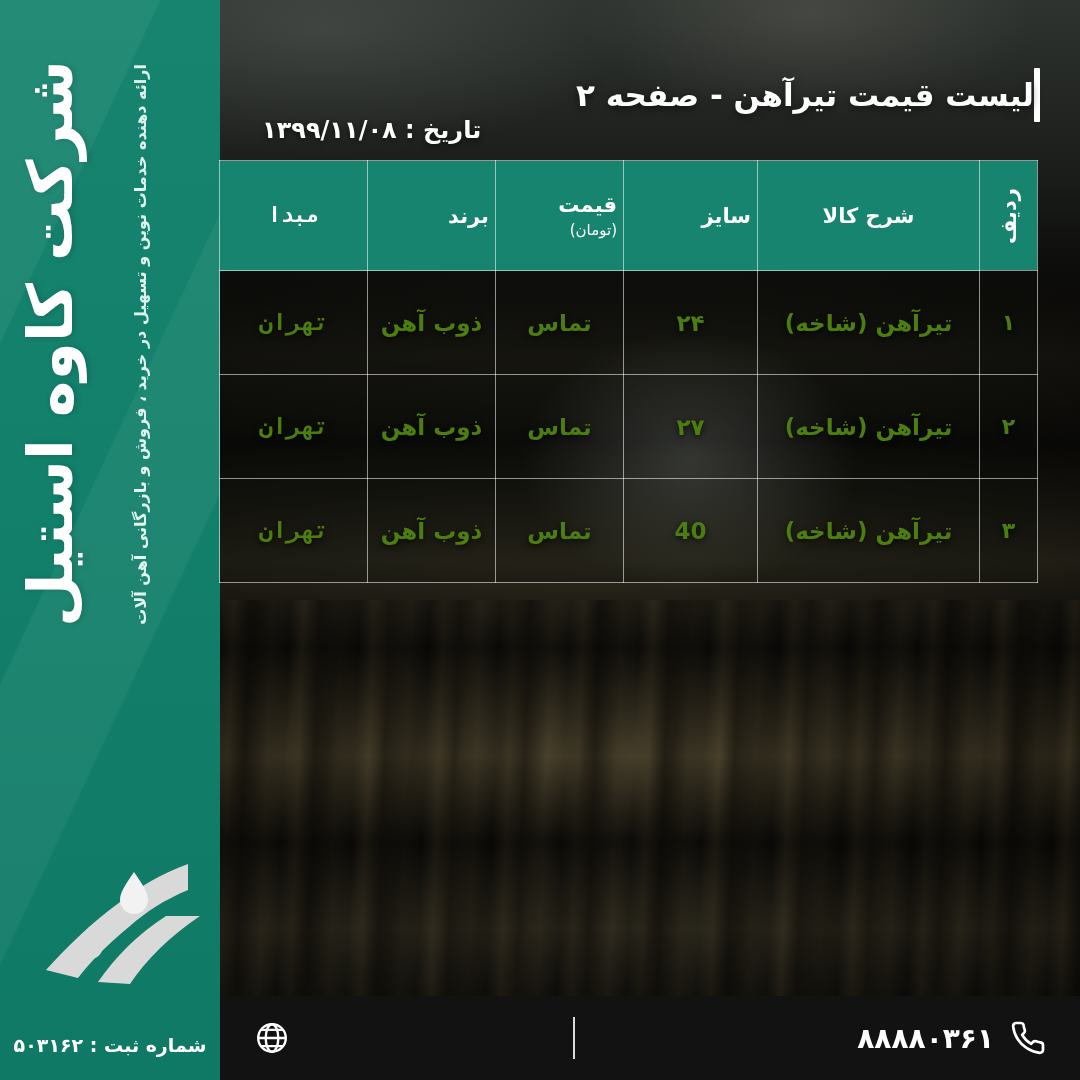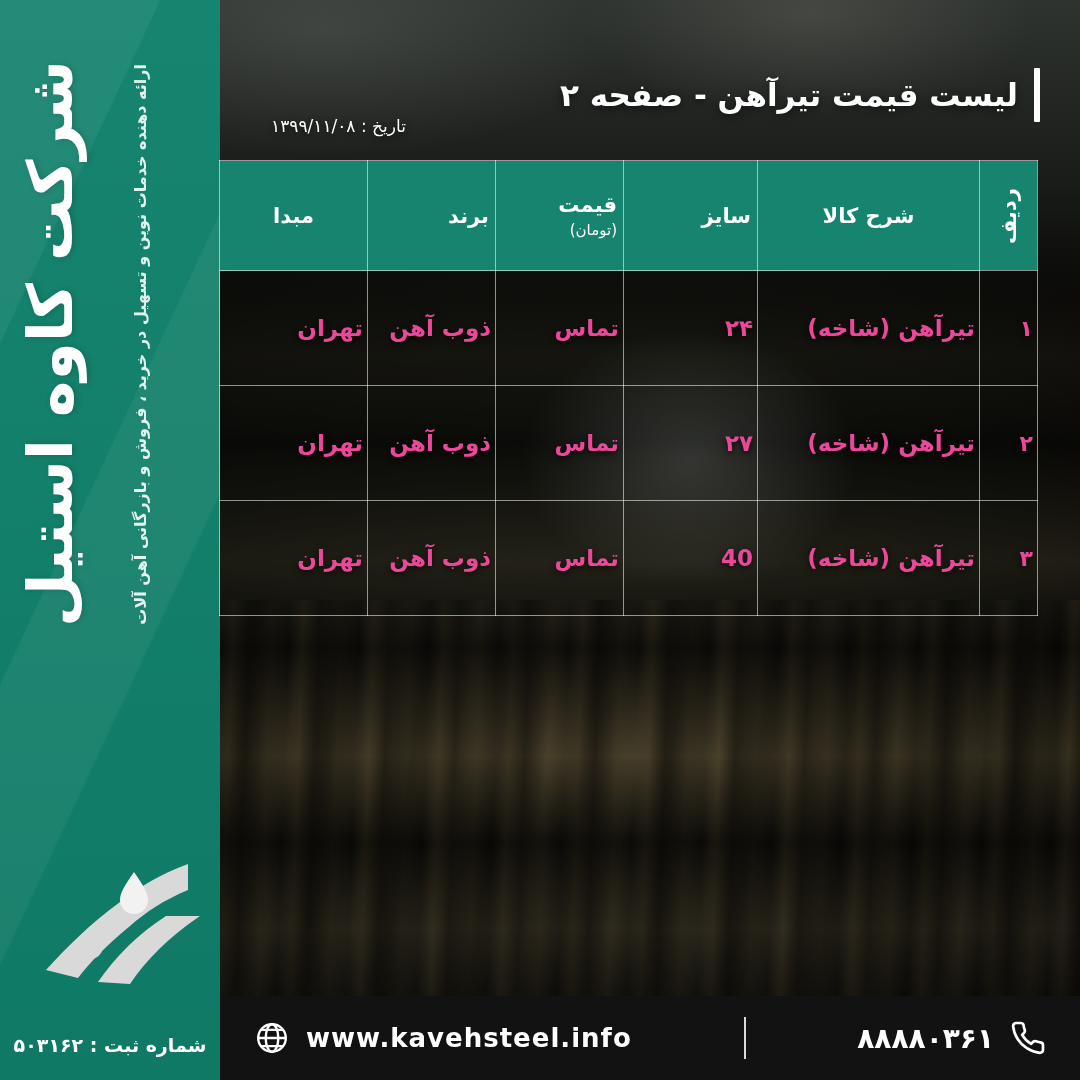--- a/index.html
+++ b/index.html
@@ -121,39 +121,39 @@
     color: #ffffff;
     font-size: 19px;
     font-weight: 600;
     direction: rtl;
   }
 
   
   .header {
     position: absolute;
     top: 68px; right: 40px;
-    display: flex; align-items: center; gap: 16px;
+    display: flex; align-items: center; gap: 0;
     direction: rtl;
   }
   .header-bar {
     width: 6px; height: 54px; background: #ffffff; border-radius: 1px;
   }
   .header-title {
     color: #ffffff;
     font-size: 31px;
     font-weight: bold;
     text-shadow: 0 2px 8px rgba(0,0,0,.55);
     white-space: nowrap;
   }
   .date-row {
     position: absolute;
-    top: 116px; left: 271px;
-    color: #ffffff;
-    font-size: 17px;
-    font-weight: 400;
+    top: 116px; left: 262px;
+    color: #ffffff;
+    font-size: 24px;
+    font-weight: 700;
     direction: rtl;
     text-shadow: 0 2px 6px rgba(0,0,0,.6);
   }
 
   
   .table-wrap {
     position: absolute;
     top: 160px; left: 262px;
     width: 776px;
     direction: rtl;
@@ -177,35 +177,35 @@
     display: block;
     font-size: 15px;
     font-weight: normal;
     margin-top: 4px;
   }
   th.col-row, td.col-row { width: 58px; }
   th.col-desc, td.col-desc { width: 222px; }
   th.col-size, td.col-size { width: 134px; text-align: right; }
   th.col-price, td.col-price { width: 128px; text-align: right; }
   th.col-brand, td.col-brand { width: 128px; text-align: right; }
-  th.col-origin, td.col-origin { width: 148px; }
+  th.col-origin, td.col-origin { width: 148px; font-family: Liberation Mono, monospace; }
 
   th.col-row {
     writing-mode: vertical-rl;
     transform: rotate(180deg);
     font-size: 18px;
     padding: 10px 4px;
   }
 
   table.price tbody td {
-    color: #ec4899;
+    color: #4d7c0f;
     font-size: 23px;
     font-weight: bold;
-    text-align: right;
-    padding: 44px 4px;
+    text-align: center;
+    padding: 24px 4px;
     border: 1px solid rgba(255,255,255,0.55);
     background: rgba(10,12,10,0.30);
     text-shadow: 0 2px 6px rgba(0,0,0,.75);
     height: 104px;
   }
   table.price tbody td.col-row { font-size: 22px; }
 
   
   .footer {
     position: absolute;
@@ -317,21 +317,20 @@
         <svg viewBox="0 0 24 24" fill="none" stroke="#ffffff" stroke-width="1.8" stroke-linecap="round" stroke-linejoin="round">
           <path d="M22 16.9v3a2 2 0 0 1-2.2 2 19.8 19.8 0 0 1-8.6-3.1 19.5 19.5 0 0 1-6-6A19.8 19.8 0 0 1 2.1 4.2 2 2 0 0 1 4.1 2h3a2 2 0 0 1 2 1.7c.1 1 .4 2 .7 2.9a2 2 0 0 1-.5 2.1L8.1 9.9a16 16 0 0 0 6 6l1.2-1.2a2 2 0 0 1 2.1-.5c.9.3 1.9.6 2.9.7a2 2 0 0 1 1.7 2z"></path>
         </svg>
       </span>
       <span class="f-text">۸۸۸۸۰۳۶۱</span>
     </div>
 
     <div class="f-divider"></div>
 
     <div class="f-group">
-      <span class="f-text f-web">www.kavehsteel.info</span>
       <span class="ic">
         <svg viewBox="0 0 24 24" fill="none" stroke="#ffffff" stroke-width="1.6">
           <circle cx="12" cy="12" r="9.2"></circle>
           <ellipse cx="12" cy="12" rx="4.2" ry="9.2"></ellipse>
           <path d="M2.9 12h18.2M4.4 6.6h15.2M4.4 17.4h15.2"></path>
         </svg>
       </span>
     </div>
   </footer>
 

